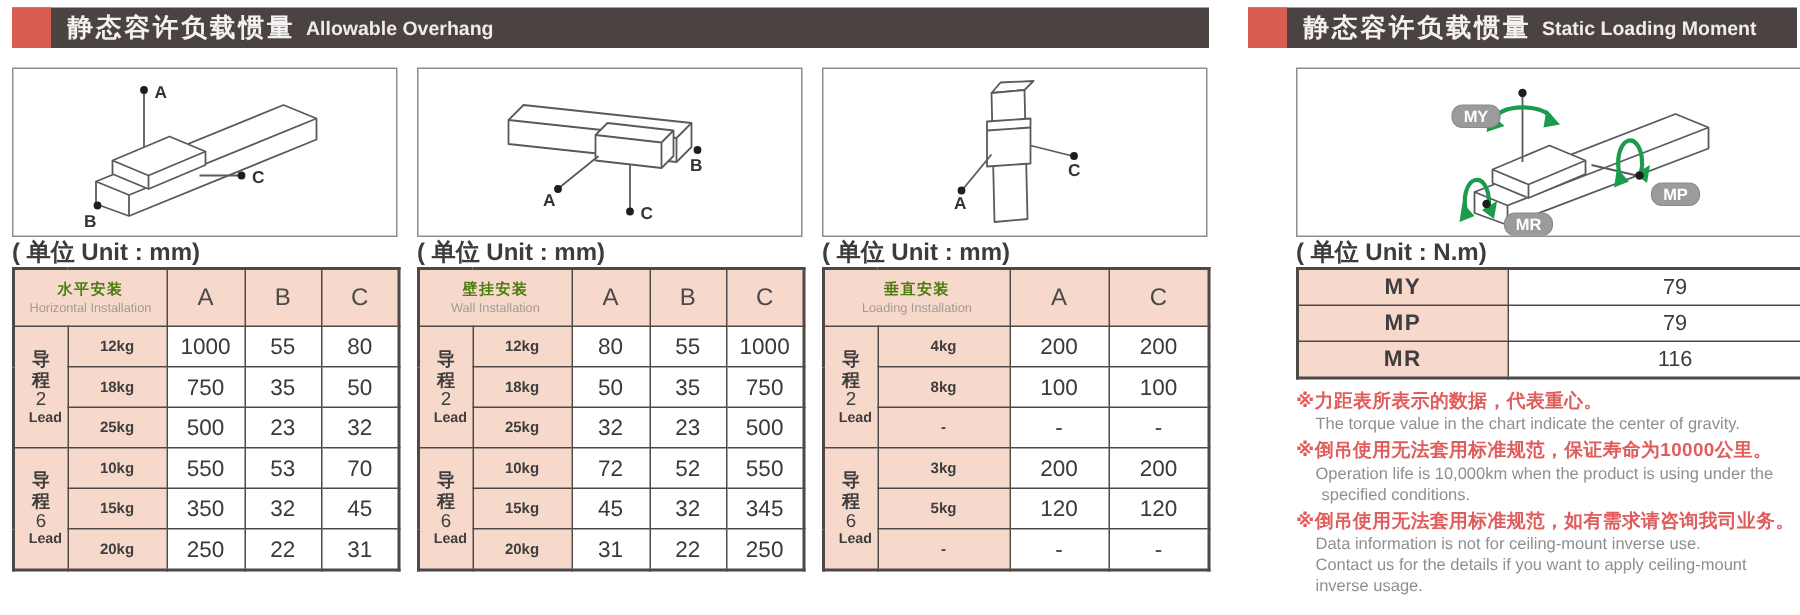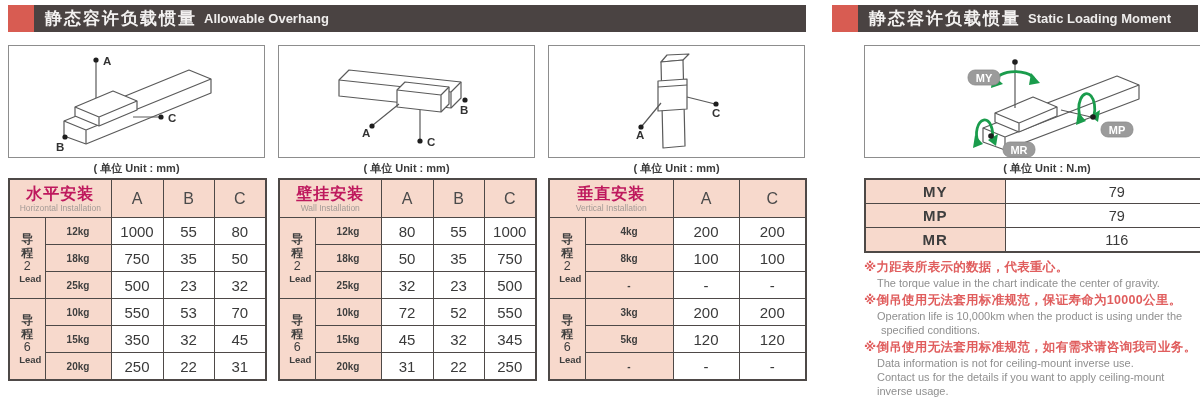--- a/index.html
+++ b/index.html
@@ -9,27 +9,27 @@
   .bar{position:absolute;top:5px;height:27px;background:#4a4342;display:flex;align-items:center;}
   .accent{width:26px;height:27px;background:#d85c52;flex:none;}
   .bar-cn{color:#f4f2f1;font-size:17px;font-weight:bold;letter-spacing:2px;margin-left:11px;white-space:nowrap;}
   .bar-en{color:#efedec;font-size:13px;font-weight:bold;margin-left:7px;white-space:nowrap;text-align:right;}
   
   .panel{position:absolute;top:45px;}
   #p1{left:8px;width:257px;} #p2{left:278px;width:257px;} #p3{left:548px;width:257px;}
   #p4{left:864px;width:366px;}
   .dbox{height:113px;border:1px solid #8d8d8d;background:#fff;box-sizing:border-box;}
   .dbox svg{display:block;width:100%;height:100%;}
-  .unitline{height:20px;line-height:21px;text-align:center;font-size:11px;font-weight:bold;color:#3c3c3c;}
+  .unitline{height:20px;line-height:21px;text-align:left;font-size:16px;font-weight:bold;color:#3c3c3c;}
   
   table.spec{border-collapse:collapse;table-layout:fixed;width:257px;border:2px solid #4e4947;}
   table.spec th,table.spec td{border:1px solid #4e4947;text-align:center;vertical-align:middle;padding:0;}
   .pk{background:#f7d9cc;}
   .title-cell{height:37px;}
-  .tc{font-size:16px;font-weight:bold;color:#be185d;line-height:1.15;letter-spacing:1px;}
+  .tc{font-size:10px;font-weight:bold;color:#4d7c0f;line-height:1.15;letter-spacing:1px;}
   .te{font-size:8.5px;font-weight:normal;color:#a39a95;line-height:1;margin-top:1px;}
   .colh{font-size:16px;color:#4a4a4a;font-weight:500;}
   td.load{font-size:10px;font-weight:600;color:#3e3e3e;height:26px;}
   td.val{font-size:15px;color:#3a3a3a;background:#fff;}
   td.leadc{padding:1px 0;}
   .lz{font-size:12px;font-weight:bold;line-height:1.18;color:#3e3e3e;}
   .ln{font-size:12.5px;line-height:1.05;color:#3e3e3e;}
   .le{font-size:9.5px;font-weight:600;line-height:1.1;color:#3e3e3e;padding-left:6px;}
   
   table.mtable{border-collapse:collapse;table-layout:fixed;width:366px;border:2px solid #4e4947;}
@@ -265,21 +265,21 @@
       <colgroup>
           <col style="width:36px">
           <col style="width:88px">
           <col style="width:66px">
           <col style="width:67px">
         </colgroup>
       <thead>
         <tr>
           <th colspan="2" class="pk title-cell">
             <div class="tc">垂直安装</div>
-            <div class="te">Vertical Installation</div>
+            <div class="te">Loading Installation</div>
           </th>
           <th class="pk colh">A</th>
           <th class="pk colh">C</th>
         </tr>
       </thead>
       <tbody>
         <tr>
           <td rowspan="3" class="pk leadc">
             <div class="lz">导</div>
             <div class="lz">程</div>

